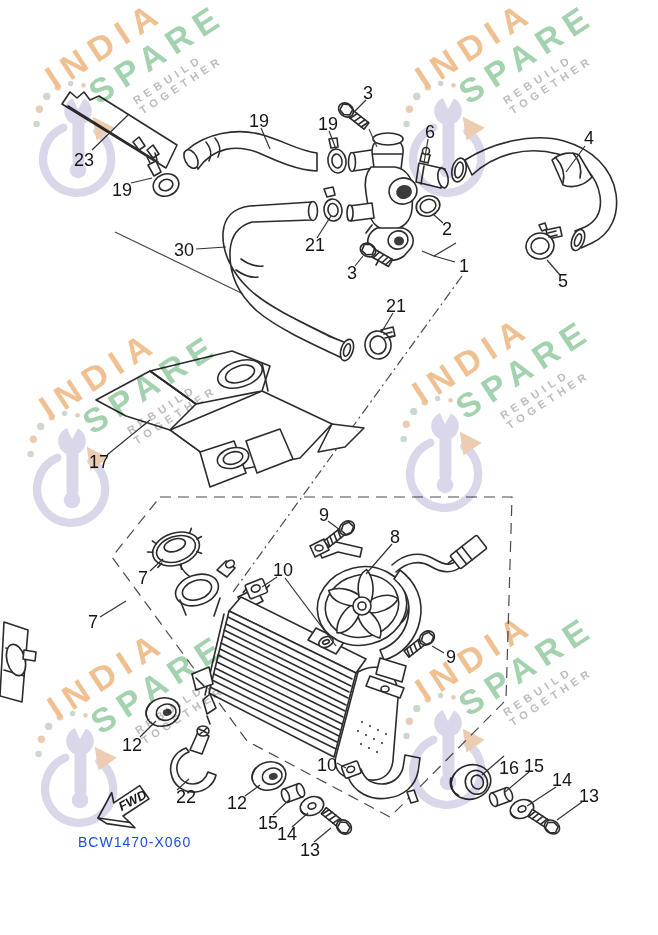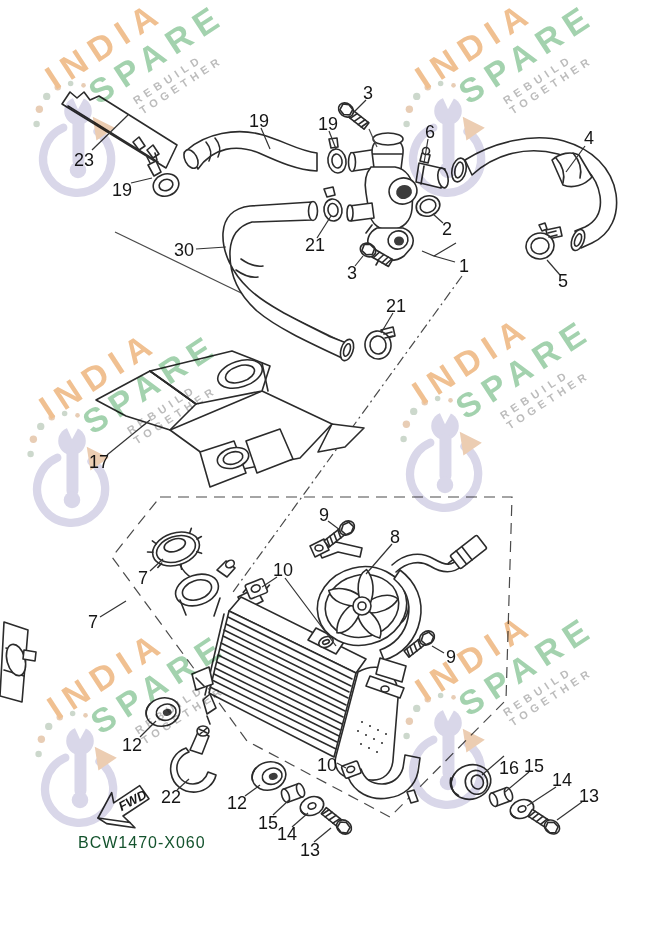--- a/index.html
+++ b/index.html
@@ -5,21 +5,21 @@
   html,body{margin:0;padding:0;background:#888;}
   #page{position:relative;width:658px;height:935px;background:#ffffff;overflow:hidden;
         font-family:"Liberation Sans",sans-serif;}
   #art{position:absolute;left:0;top:0;z-index:1;}
   .ln{stroke:#2b2b2b;stroke-width:1.6;fill:none;stroke-linecap:round;stroke-linejoin:round;}
   .fw{stroke:#2b2b2b;stroke-width:1.6;fill:#ffffff;stroke-linejoin:round;}
   .thin{stroke:#4a4a4a;stroke-width:1.2;fill:none;}
   .lead{stroke:#333;stroke-width:1.2;fill:none;}
   .plabel{position:absolute;transform:translate(-50%,-50%);font-size:18px;color:#161616;
           z-index:3;white-space:nowrap;}
-  #code{position:absolute;left:78px;top:834px;font-size:16px;letter-spacing:1px;color:#14532d;z-index:3;}
+  #code{position:absolute;left:78px;top:834px;font-size:14px;letter-spacing:1px;color:#1d4ed8;z-index:3;}
   
   .wm{position:absolute;width:300px;height:240px;z-index:5;pointer-events:none;mix-blend-mode:multiply;}
   .wm-icon{position:absolute;left:4px;top:66px;width:92px;height:142px;}
   .wm-text{position:absolute;left:66px;top:40px;transform:rotate(-33deg);transform-origin:0 100px;}
   .wm-l1{font-weight:bold;font-size:34px;letter-spacing:8px;color:#f0c091;line-height:1.05;}
   .wm-l2{font-weight:bold;font-size:34px;letter-spacing:8px;color:#a3d2ae;line-height:1.05;margin-left:28px;}
   .wm-l3{font-weight:bold;font-size:11px;letter-spacing:4.5px;color:#bcbcbc;margin:4px 0 0 60px;}
 </style>
 </head>
 <body>
@@ -367,21 +367,21 @@
 <span class="plabel" style="left:184px;top:250px">30</span>
 <span class="plabel" style="left:396px;top:306px">21</span>
 <span class="plabel" style="left:99px;top:462px">17</span>
 <span class="plabel" style="left:324px;top:515px">9</span>
 <span class="plabel" style="left:395px;top:537px">8</span>
 <span class="plabel" style="left:143px;top:578px">7</span>
 <span class="plabel" style="left:283px;top:570px">10</span>
 <span class="plabel" style="left:93px;top:622px">7</span>
 <span class="plabel" style="left:451px;top:657px">9</span>
 <span class="plabel" style="left:132px;top:745px">12</span>
-<span class="plabel" style="left:171px;top:797px">22</span>
+<span class="plabel" style="left:186px;top:797px">22</span>
 <span class="plabel" style="left:237px;top:803px">12</span>
 <span class="plabel" style="left:268px;top:823px">15</span>
 <span class="plabel" style="left:287px;top:834px">14</span>
 <span class="plabel" style="left:310px;top:850px">13</span>
 <span class="plabel" style="left:327px;top:765px">10</span>
 <span class="plabel" style="left:509px;top:768px">16</span>
 <span class="plabel" style="left:534px;top:766px">15</span>
 <span class="plabel" style="left:562px;top:780px">14</span>
 <span class="plabel" style="left:589px;top:796px">13</span>
 

